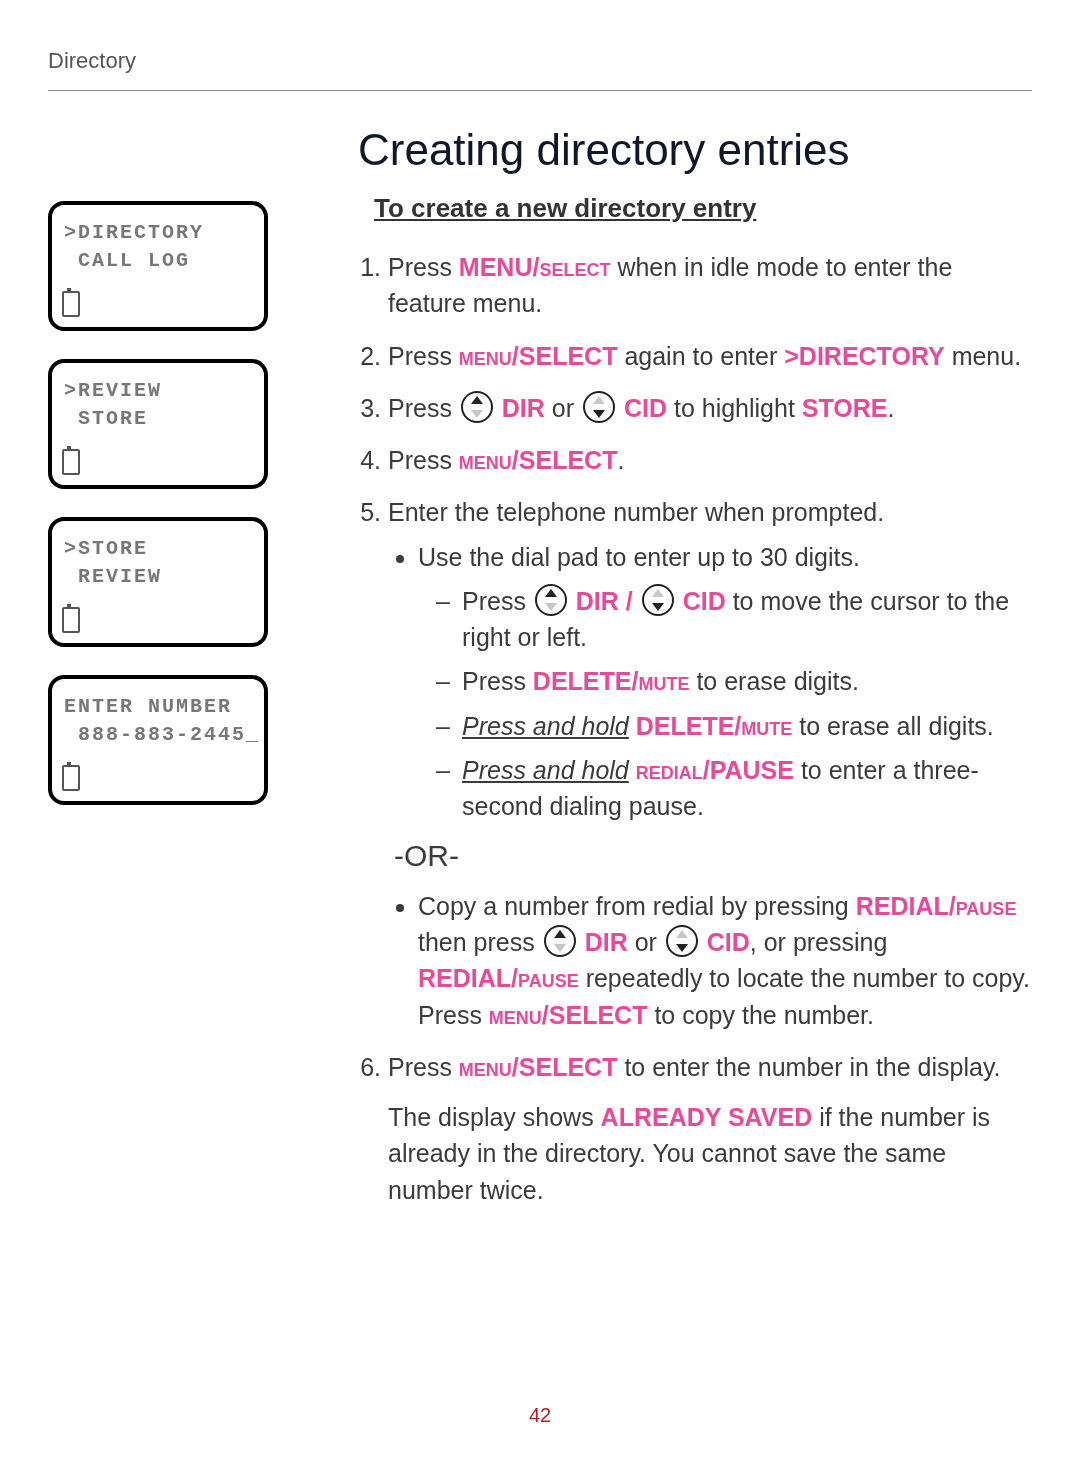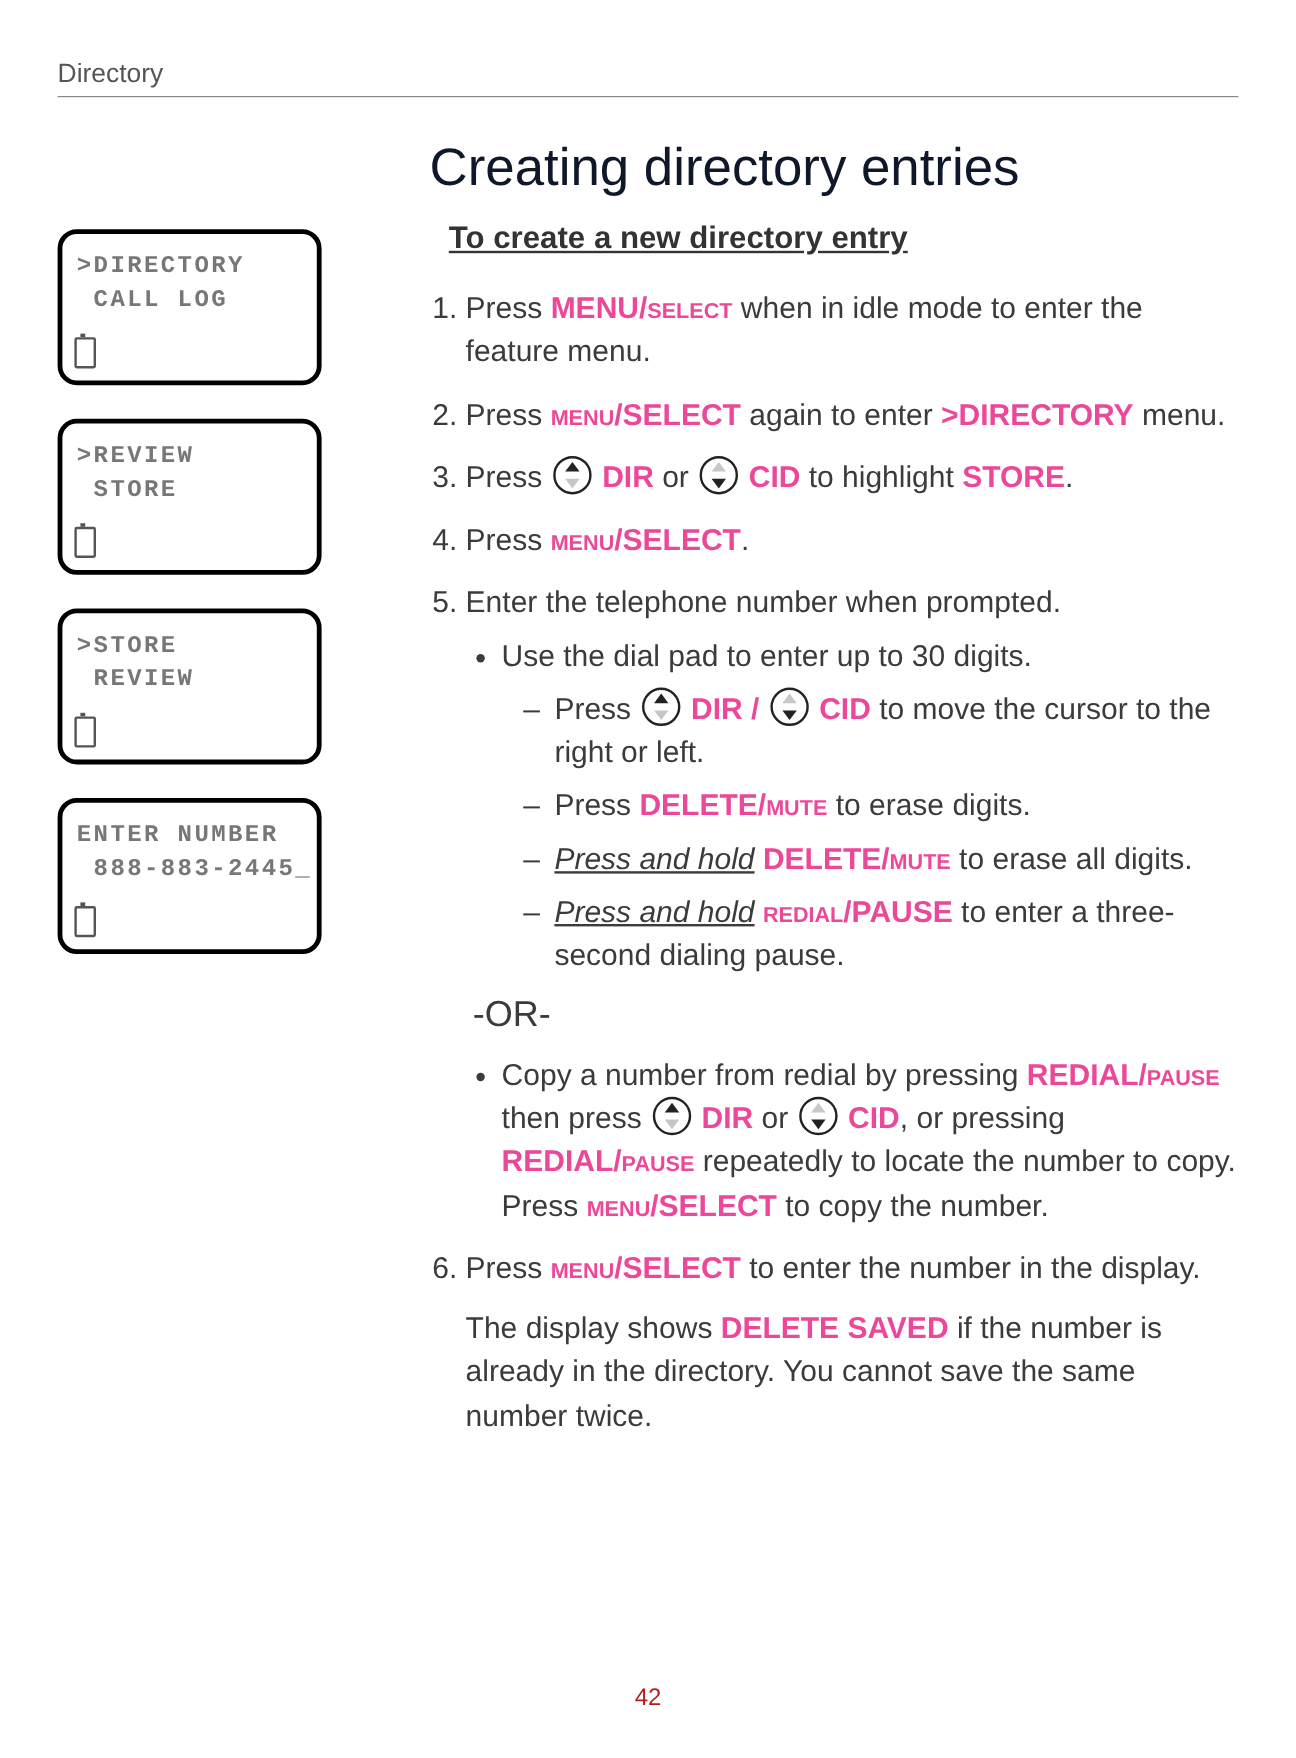--- a/index.html
+++ b/index.html
@@ -15,21 +15,21 @@
     height: 1465px;
     position: relative;
     box-sizing: border-box;
     padding: 48px 48px 0 48px;
   }
   .section-header {
     font-size: 22px;
     color: #555;
     margin-bottom: 20px;
     border-bottom: 1px solid #888;
-    padding-bottom: 6px;
+    padding-bottom: 16px;
     width: 100%;
   }
   .columns {
     display: flex;
     margin-top: 20px;
   }
   .left-col {
     width: 300px;
     flex-shrink: 0;
   }
@@ -235,21 +235,21 @@
           <ul>
             <li>
               <span>Copy a number from redial by pressing </span><b><span>REDIAL/</span><span class="sc">pause</span></b><span> then press </span><span class="nav-icon nav-up"></span><b><span> DIR</span></b><span> or </span><span class="nav-icon nav-down"></span><b><span> CID</span></b><span>, or pressing </span><b><span>REDIAL/</span><span class="sc">pause</span></b><span> repeatedly to locate the number to copy. Press </span><b><span class="sc">menu</span><span>/SELECT</span></b><span> to copy the number.</span>
             </li>
           </ul>
         </li>
 
         <li>
           <span>Press </span><b><span class="sc">menu</span><span>/SELECT</span></b><span> to enter the number in the display.</span>
           <div style="height:14px"></div>
-          <span>The display shows </span><b><span>DELETE SAVED</span></b><span> if the number is already in the directory. You cannot save the same number twice.</span>
+          <span>The display shows </span><b><span>ALREADY SAVED</span></b><span> if the number is already in the directory. You cannot save the same number twice.</span>
         </li>
 
       </ol>
     </div>
   </div>
 
   <div class="pagenum">42</div>
 </div>
 
 </body></html>

